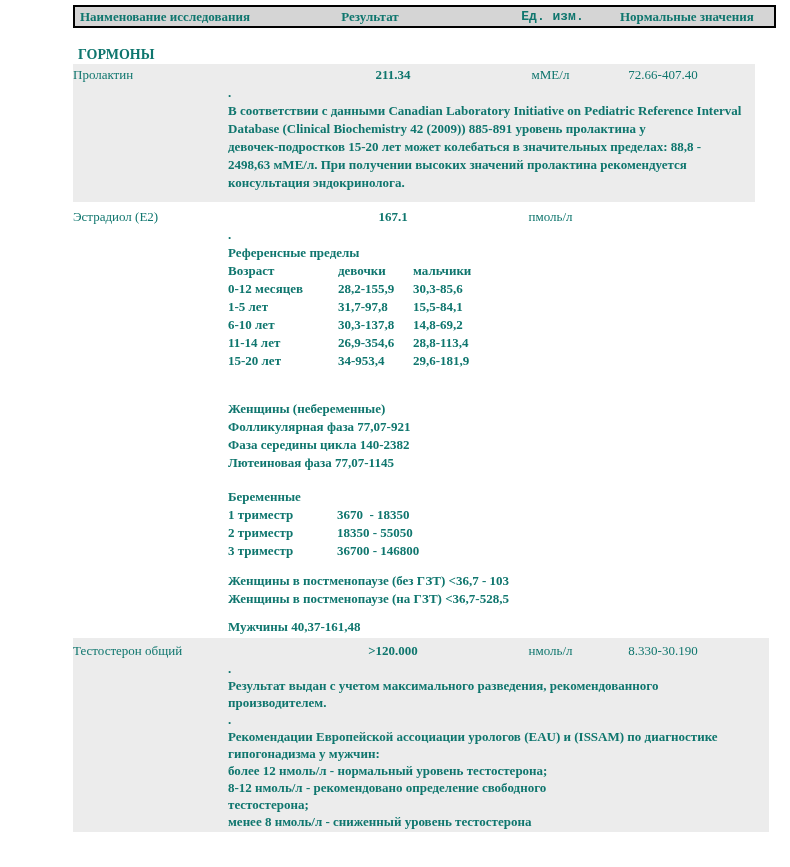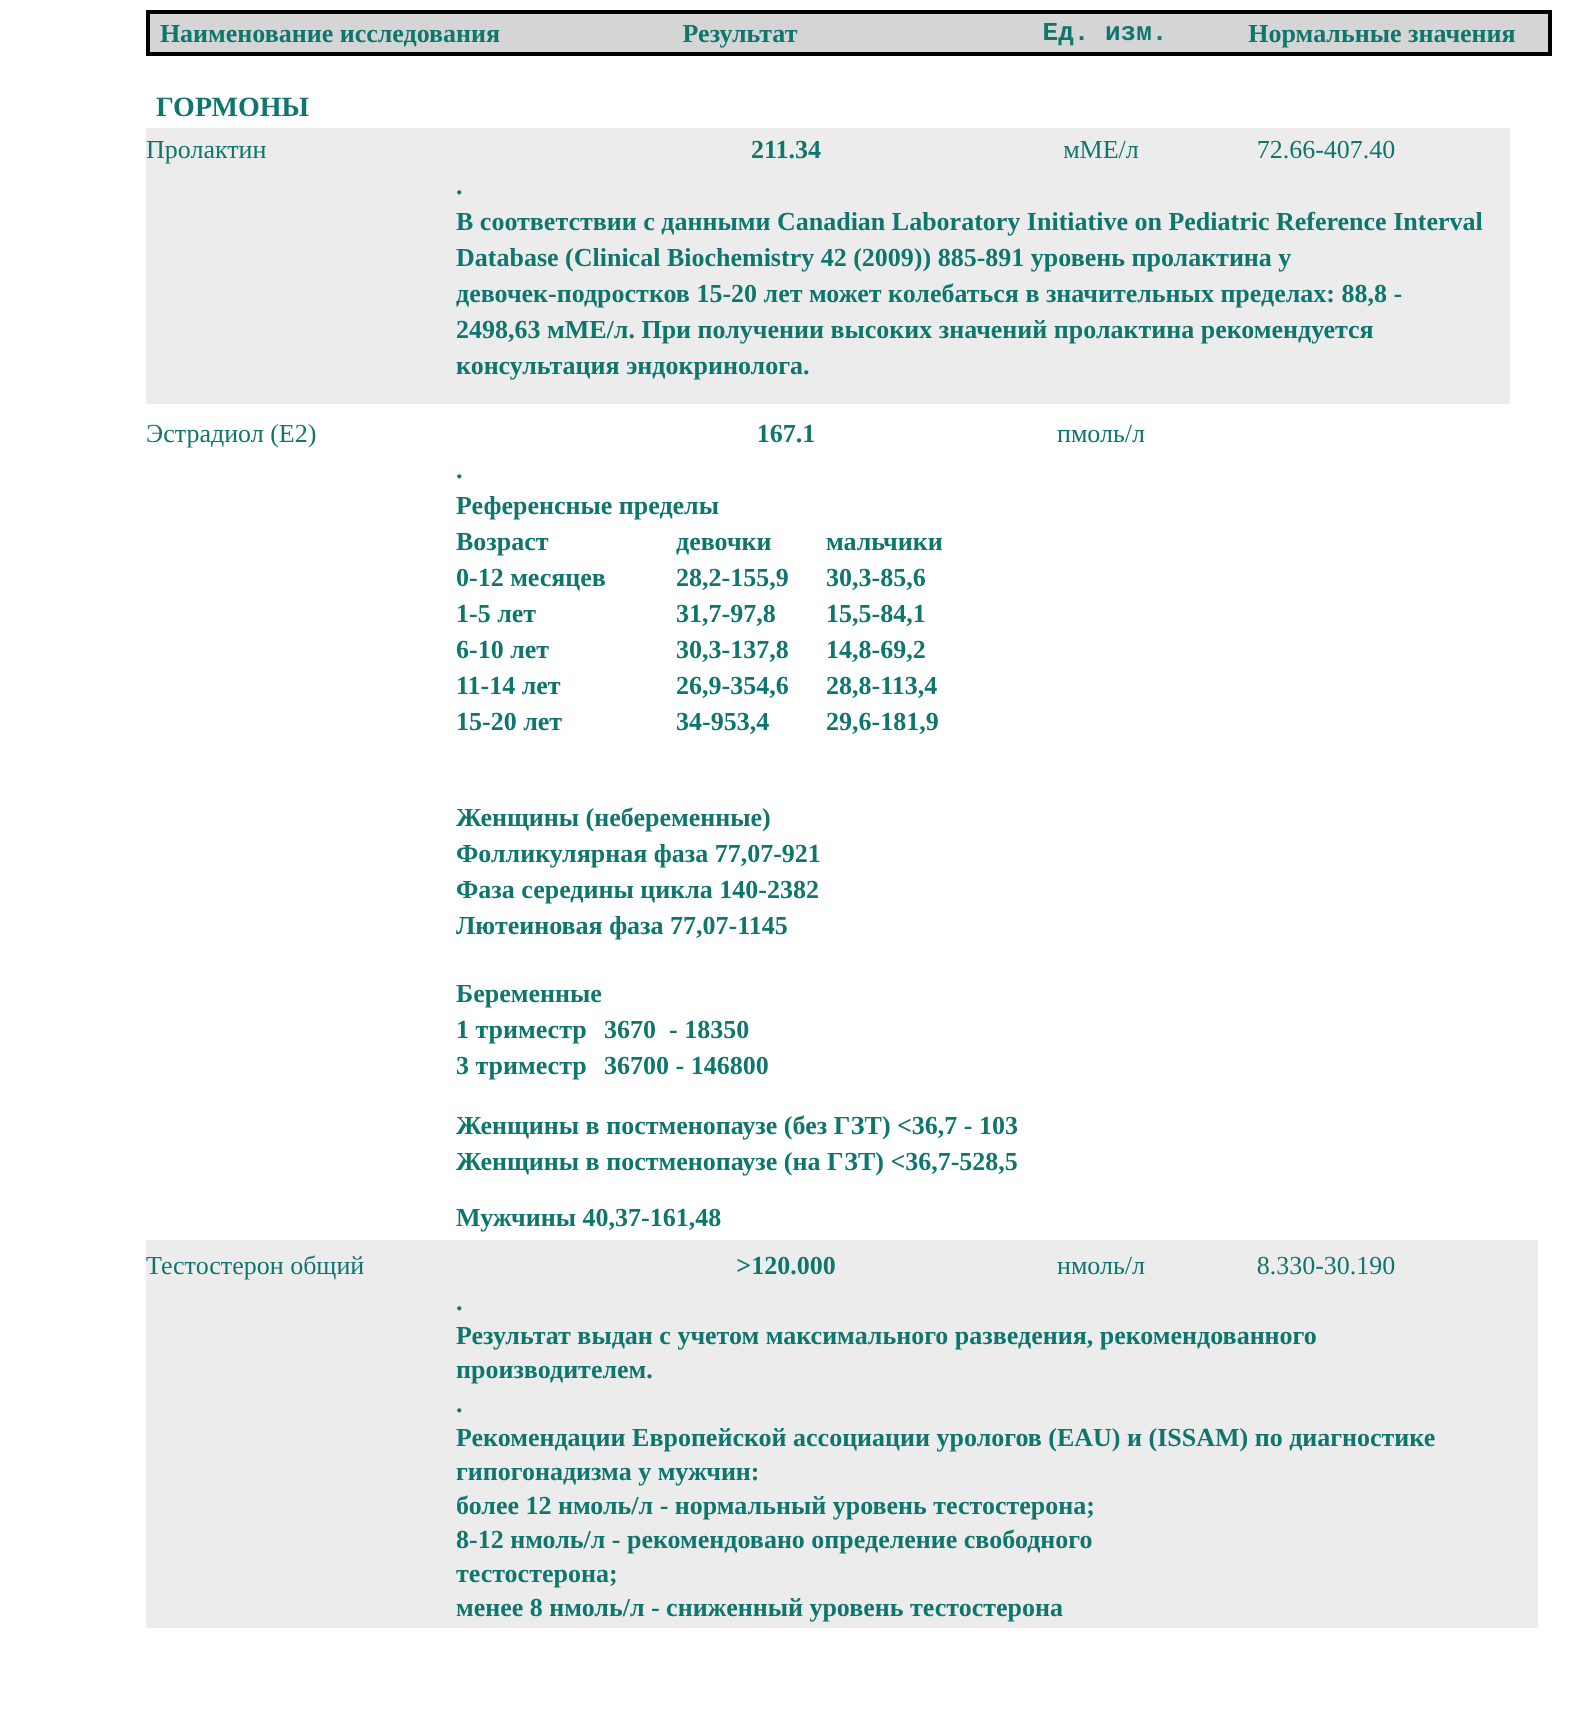--- a/index.html
+++ b/index.html
@@ -9,42 +9,42 @@
   }
   
   .table-header{
     position:absolute;left:73px;top:5px;width:703px;height:23px;
     box-sizing:border-box;border:2px solid #000;background:#d5d5d5;
     display:flex;align-items:center;font-weight:700;font-size:13px;
   }
   .h-name{width:180px;text-align:center;}
   .h-result{width:230px;text-align:center;}
   .h-unit{width:135px;text-align:center;font-family:Liberation Mono, monospace;}
-  .h-normal{flex:1;text-align:center;padding-right:12px;}
+  .h-normal{flex:1;padding-right:12px;}
   
   .content{position:absolute;left:73px;top:46px;width:680px;}
   .section-title{height:18px;line-height:18px;font-size:14px;font-weight:700;padding-left:5px;}
   .test{width:680px;}
   .test.shaded{background:#ececec;}
   .t-prolactin{padding:2px 2px 10px 0;}
   .t-estradiol{padding:6px 0 2px 0;background:#ffffff;}
   .t-testosterone{padding:4px 16px 2px 0;}
   .row{display:flex;font-size:13px;height:18px;line-height:18px;}
   .c-name{width:235px;}
   .c-result{width:170px;text-align:center;font-weight:700;}
   .c-unit{width:145px;text-align:center;}
   .c-normal{width:80px;text-align:center;white-space:nowrap;}
   .comment{margin-left:155px;font-weight:700;font-size:13px;line-height:18px;}
   .t-testosterone .comment{line-height:17px;}
   .cline{white-space:pre;}
   
   .age-row{display:flex;white-space:pre;}
   .age-c1{width:110px;}
   .age-c2{width:75px;}
-  .preg-row{display:flex;white-space:pre;}
+  .preg-row{display:flex;white-space:pre;gap:35px;}
   .preg-c1{width:74px;}
   .sp-a{height:30px;}
   .sp-b{height:16px;}
   .sp-c{height:12px;}
   .sp-d{height:10px;}
 </style>
 </head>
 <body>
 
 <div class="page">
@@ -127,20 +127,24 @@
         <div class="cline">Лютеиновая фаза 77,07-1145</div>
 
         <div class="sp-b"></div>
 
         <div class="cline">Беременные</div>
         <div class="preg-row">
           <span class="preg-c1">1 триместр</span>
           <span>3670  - 18350</span>
         </div>
         <div class="preg-row">
+          <span class="preg-c1">2 триместр</span>
+          <span>18350 - 55050</span>
+        </div>
+        <div class="preg-row">
           <span class="preg-c1">3 триместр</span>
           <span>36700 - 146800</span>
         </div>
 
         <div class="sp-c"></div>
 
         <div class="cline">Женщины в постменопаузе (без ГЗТ) &lt;36,7 - 103</div>
         <div class="cline">Женщины в постменопаузе (на ГЗТ) &lt;36,7-528,5</div>
 
         <div class="sp-d"></div>

